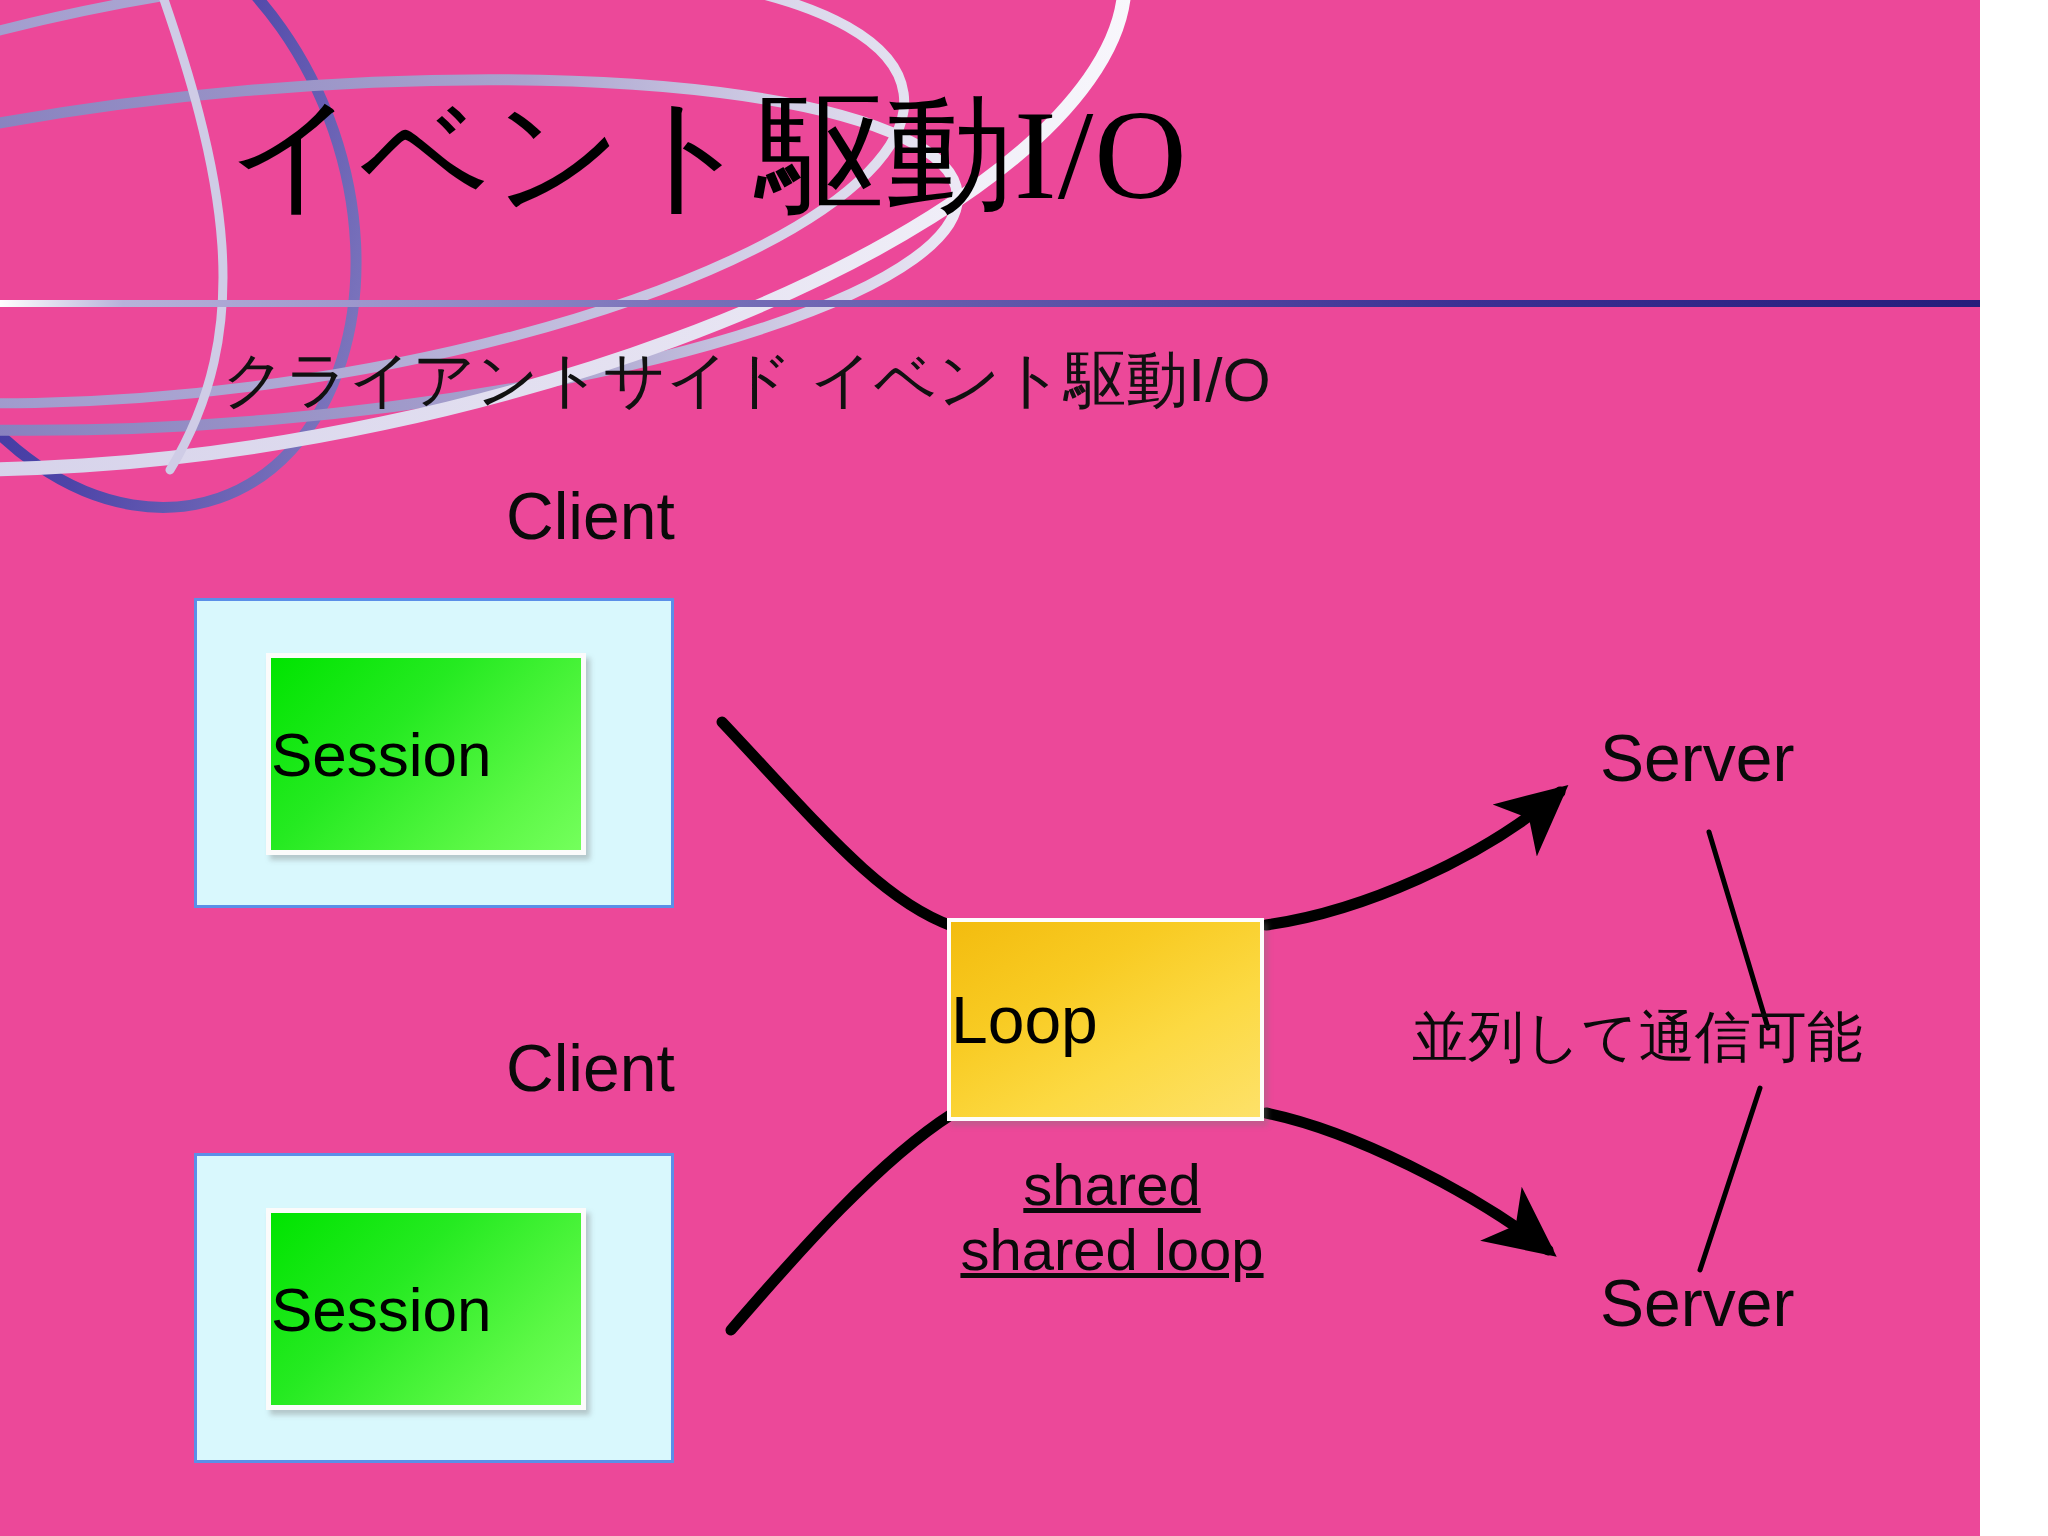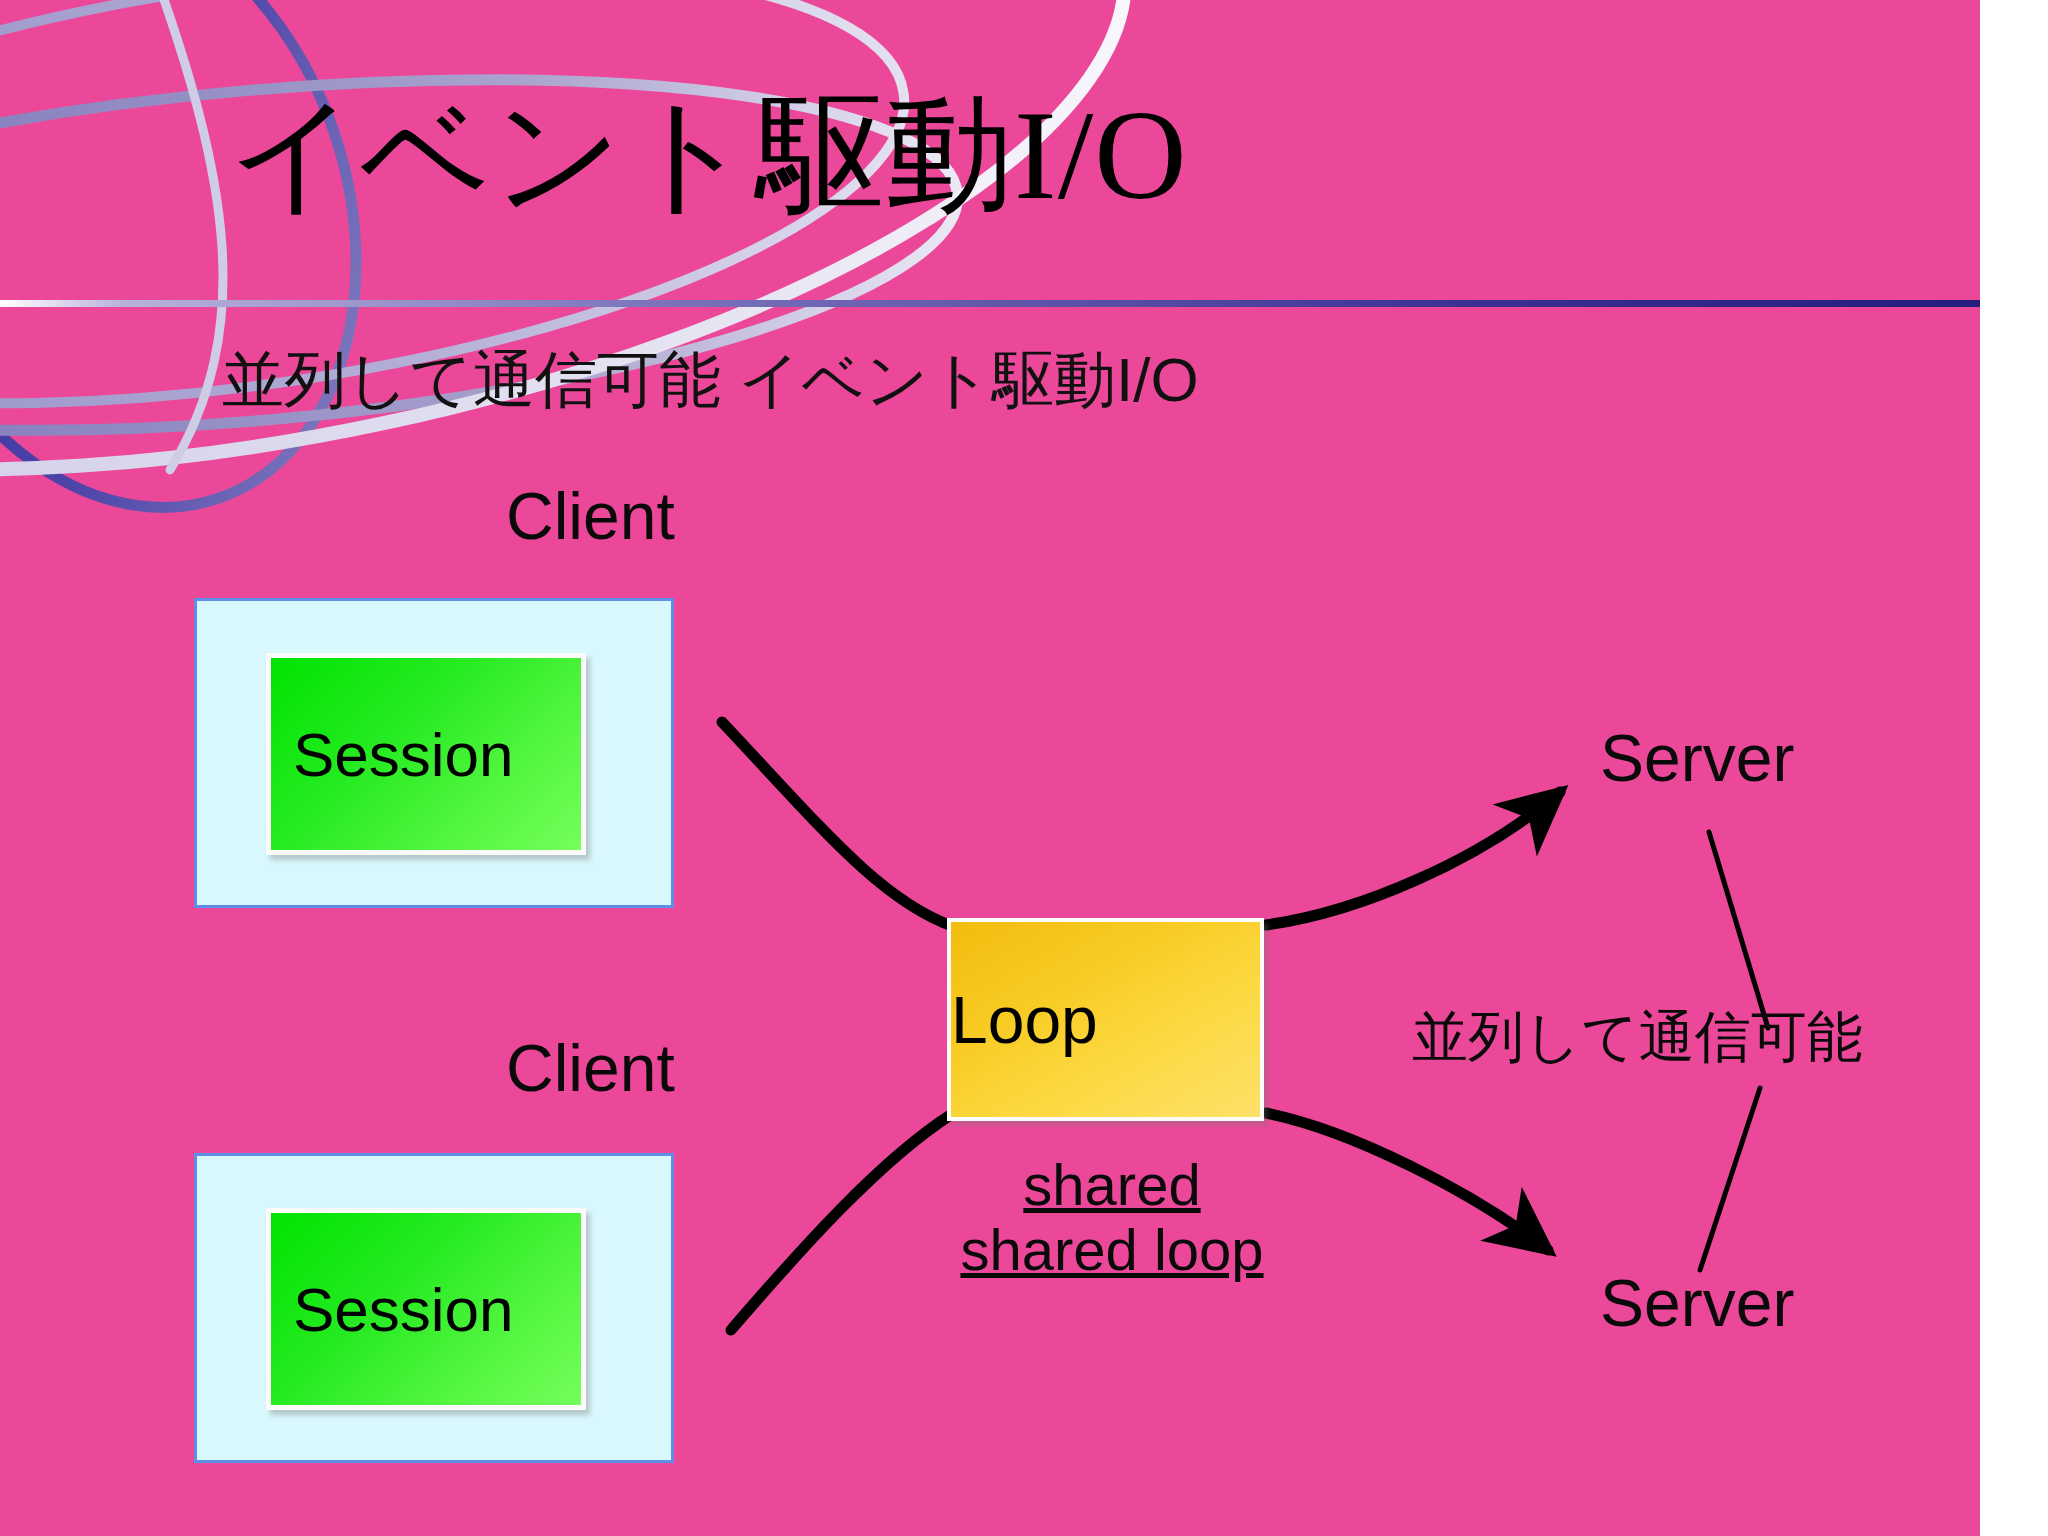--- a/index.html
+++ b/index.html
@@ -92,21 +92,20 @@
     border: 5px solid #fbfbfb;
     box-sizing: border-box;
     box-shadow: 4px 5px 5px rgba(120,120,120,0.38);
     display: flex;
     align-items: center;
     justify-content: flex-start;
   }
   .session-label {
     font-size: 62px;
     color: #000000;
-    padding-left: 22px;
     white-space: nowrap;
   }
   #session-box-1 { left: 266px; top: 653px; }
   #session-box-2 { left: 266px; top: 1208px; }
 
   
   #loop-box {
     position: absolute;
     left: 947px;
     top: 918px;
@@ -200,21 +199,21 @@
       <ellipse cx="260" cy="255" rx="700" ry="165" transform="rotate(-5 260 255)" stroke="url(#gArc3)" stroke-width="11"></ellipse>
 
       <ellipse cx="320" cy="130" rx="820" ry="300" transform="rotate(-12 320 130)" stroke="url(#gArc4)" stroke-width="14"></ellipse>
 
       <path d="M 150 -40 C 230 180 255 330 170 470" stroke="#cfcce6" stroke-width="9"></path>
     </g>
   </svg>
 
   <div id="title" class="plain-label">イベント駆動I/O</div>
   <div id="title-rule"></div>
-  <div id="subtitle">並列して通信可能 イベント駆動I/O</div>
+  <div id="subtitle">クライアントサイド イベント駆動I/O</div>
 
   <div id="client-caption-1" class="client-caption">Client</div>
   <div id="client-box-1" class="client-box"></div>
   <div id="session-box-1" class="session-box">
     <span class="session-label">Session</span>
   </div>
 
   <div id="client-caption-2" class="client-caption">Client</div>
   <div id="client-box-2" class="client-box"></div>
   <div id="session-box-2" class="session-box">

